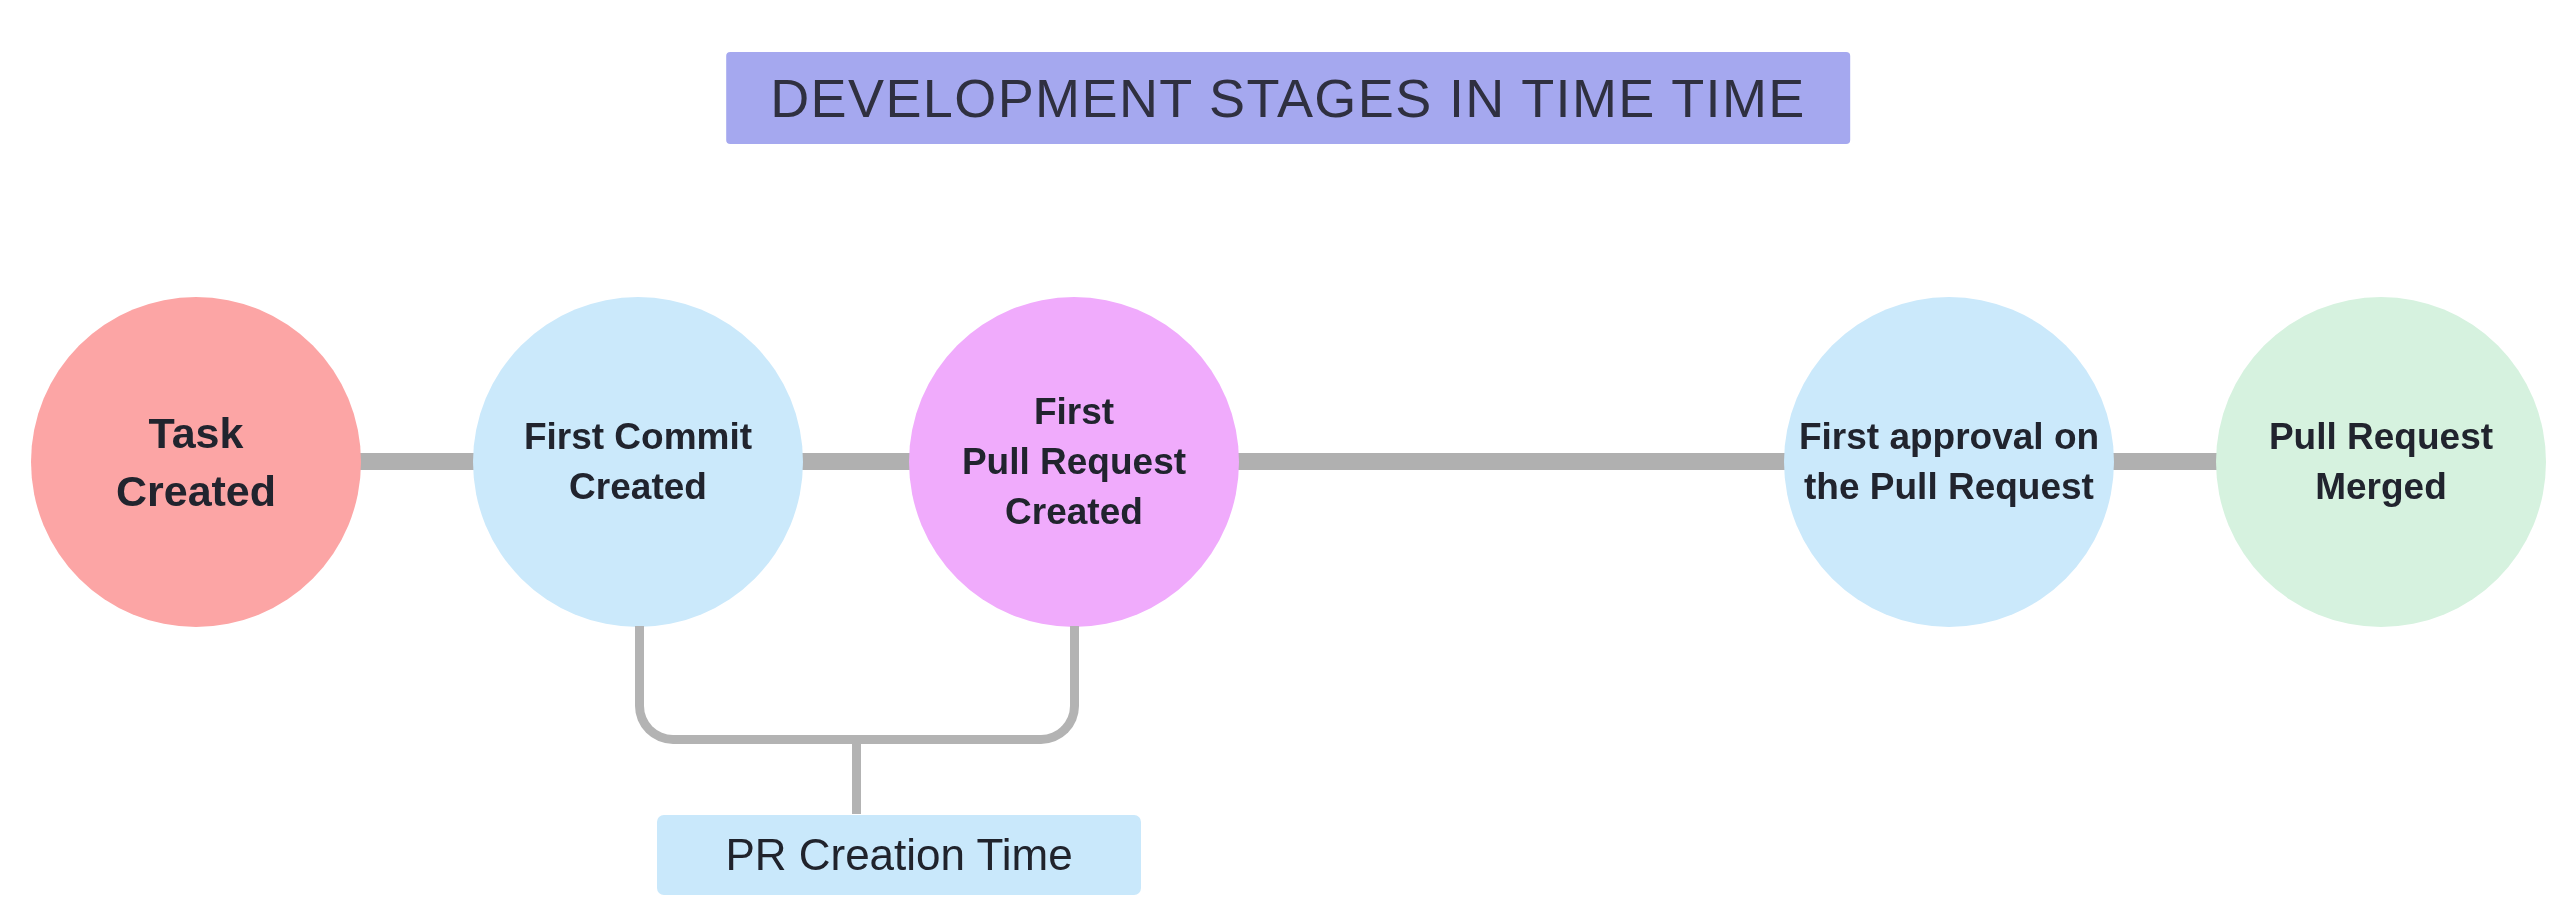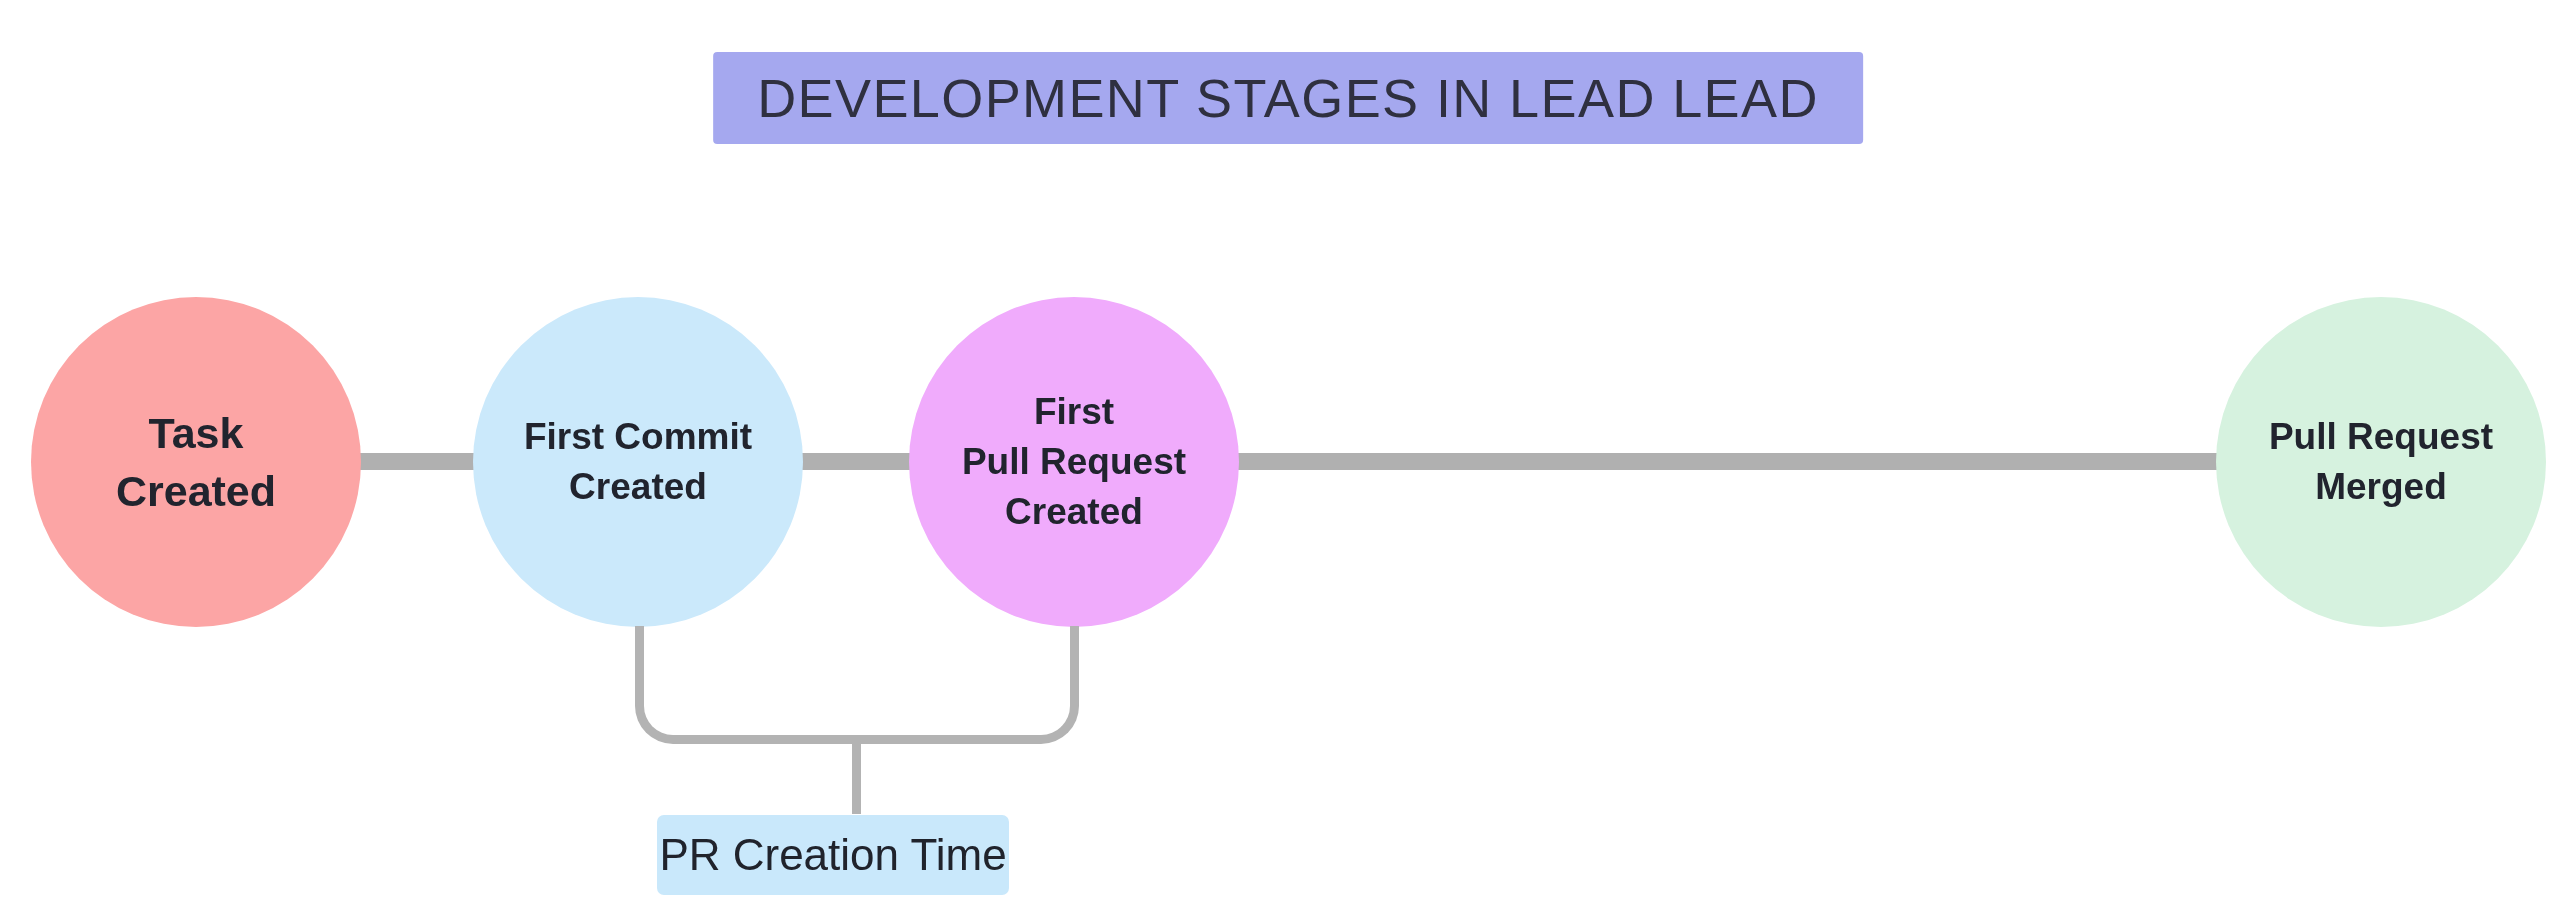--- a/index.html
+++ b/index.html
@@ -90,59 +90,63 @@
     width: 9px;
     height: 71px;
     z-index: 2;
   }
 
   
   .annotation {
     position: absolute;
     left: 657px;
     top: 815px;
-    width: 352px;
+    width: 484px;
     height: 80px;
     display: flex;
     align-items: center;
     justify-content: center;
     font-size: 44px;
     font-weight: 500;
     color: #20232c;
     border-radius: 6.9px;
     z-index: 3;
     white-space: nowrap;
   }
 </style>
 </head>
 <body>
 
 <div class="canvas">
 
-  <div class="title" style="background-color: rgb(165, 168, 239);">DEVELOPMENT STAGES IN LEAD LEAD</div>
+  <div class="title" style="background-color: rgb(165, 168, 239);">DEVELOPMENT STAGES IN TIME TIME</div>
 
   <div class="connector" style="background-color: rgb(176, 176, 176);"></div>
 
   <div class="stage s0" style="background-color: #fca5a5;">
     <span class="stage-text">Task
 Created</span>
   </div>
 
   <div class="stage s1" style="background-color: rgb(203, 233, 251);">
     <span class="stage-text">First Commit
 Created</span>
   </div>
 
   <div class="stage s2" style="background-color: #f0abfc;">
     <span class="stage-text">First
 Pull Request
 Created</span>
   </div>
 
 
+  <div class="stage s4" style="background-color: rgb(203, 233, 251);">
+    <span class="stage-text">First approval on
+the Pull Request</span>
+  </div>
 
   <div class="stage s5" style="background-color: rgb(214, 242, 223);">
     <span class="stage-text">Pull Request
 Merged</span>
   </div>
 
   <div class="bracket" style="border-color: rgb(179, 179, 179);"></div>
 
   <div class="bracket-stem" style="background-color: rgb(179, 179, 179);"></div>
 

